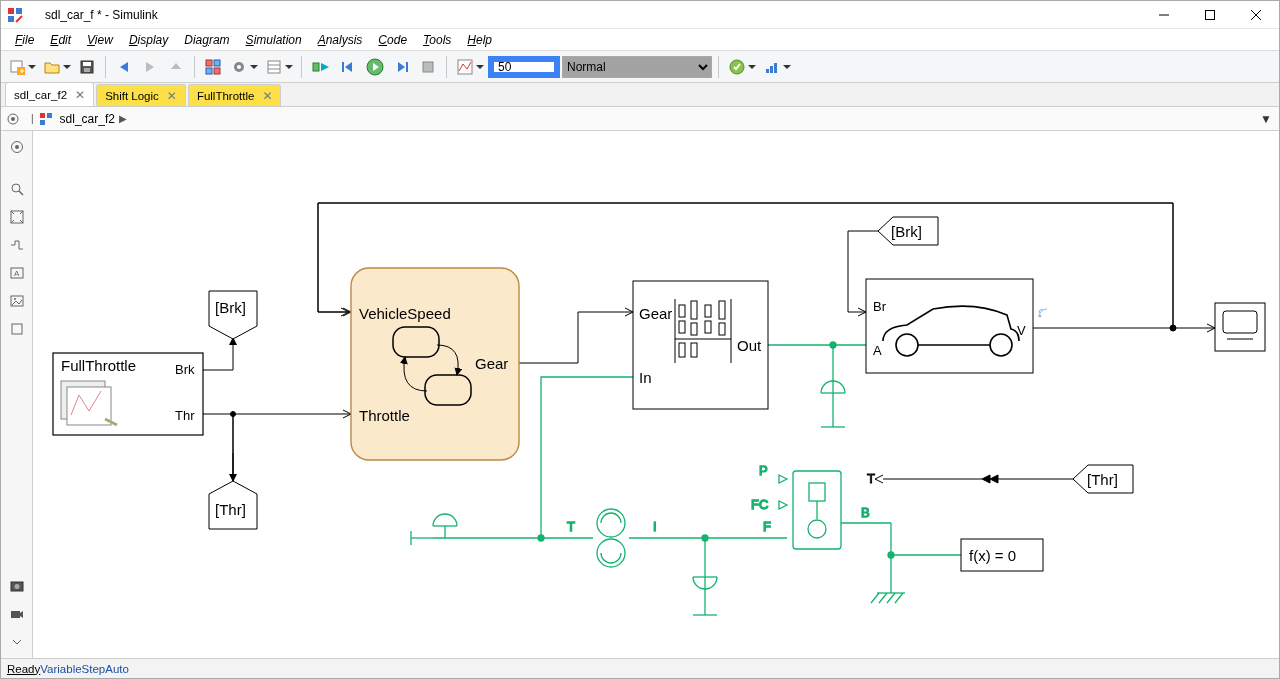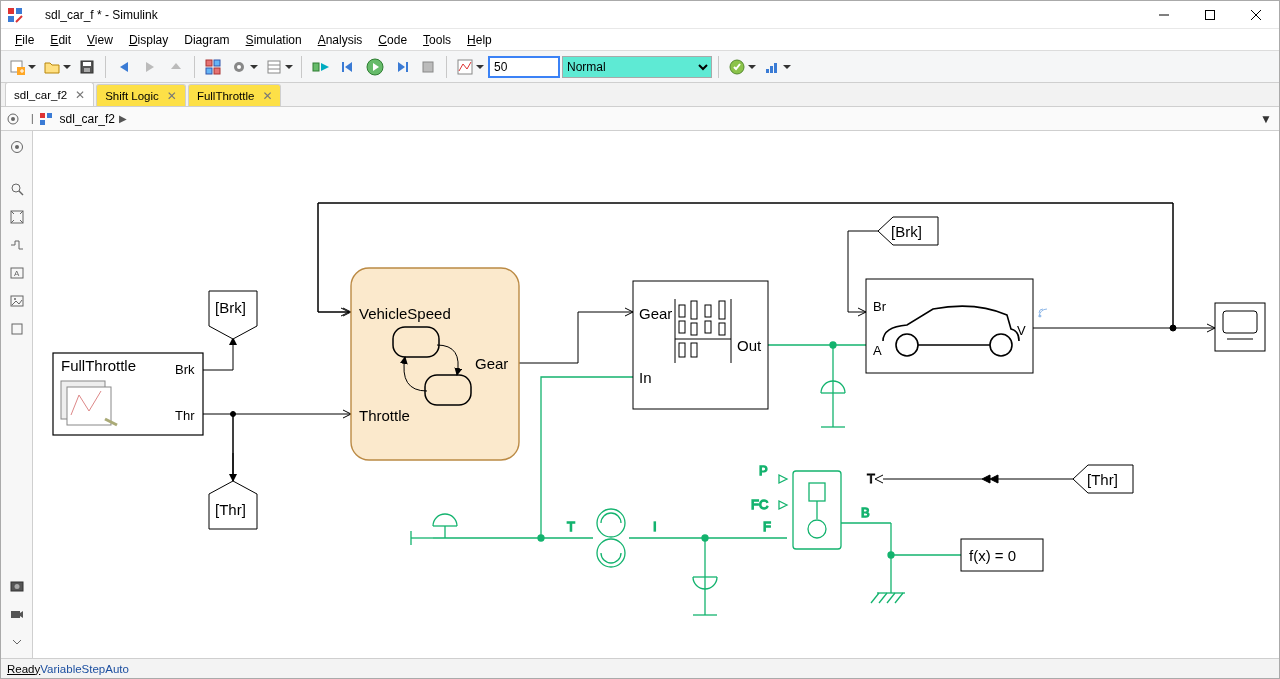--- a/index.html
+++ b/index.html
@@ -6,32 +6,32 @@
   html, body { margin:0; padding:0; height:100%; font-family: "Segoe UI", Tahoma, Arial, sans-serif; font-size:12px; color:#000; background:#fff; overflow:hidden; }
   .window { width:1280px; height:679px; display:flex; flex-direction:column; border:1px solid #aaa; position:relative; }
   
   .titlebar { height:28px; display:flex; align-items:center; background:#fff; border-bottom:1px solid #e8e8e8; }
   .titlebar .app-icon { width:16px; height:16px; margin:0 6px; }
   .titlebar .title { flex:0 0 auto; font-size:12px;margin-left:16px; }
   .titlebar .spacer { flex:1; }
   .winbtn { width:46px; height:28px; display:flex; align-items:center; justify-content:center; }
   .winbtn svg { width:10px; height:10px; }
   
-  .menubar { height:22px; display:flex; align-items:center; padding:0 6px; gap:0; border-bottom:1px solid #dcdcdc; font-size:12px; }
+  .menubar { height:22px; display:flex; align-items:center; padding:0 6px; gap:0; border-bottom:1px solid #dcdcdc; font-size:12px;font-style:italic; }
   .menu-item { padding:2px 8px; cursor:default; }
   .menu-item u { text-decoration:underline; text-underline-offset:1px; }
   
   .toolbar { height:32px; display:flex; align-items:center; padding:2px 4px; gap:2px; background:#f5f6f7; border-bottom:1px solid #cfcfcf; }
   .tbtn { min-width:24px; height:24px; padding:0 3px; display:flex; align-items:center; justify-content:center; border:1px solid transparent; border-radius:2px; cursor:default; }
   .tbtn.has-drop { padding-right:0; }
   .tbtn .drop { width:10px; display:flex; align-items:center; justify-content:center; margin-left:2px; }
   .tbtn svg { display:block; }
   .tsep { width:1px; height:22px; background:#c8c8c8; margin:0 4px; }
-  .toolbar input[type=text] { height:22px; width:72px; border:2px solid #3b82f6; background:#fff; font-size:12px; padding:0 4px; }
-  .toolbar select { height:22px; width:150px; border:1px solid #a9a9a9; background:#5eead4; font-size:12px; }
+  .toolbar input[type=text] { height:22px; width:72px; border:6px solid #3b82f6; background:#fff; font-size:12px; padding:0 4px; }
+  .toolbar select { height:22px; width:150px; border:1px solid #a9a9a9; background:#a3a3a3; font-size:12px; }
   
   .tabstrip { height:24px; display:flex; align-items:flex-end; background:#f2f2f2; border-bottom:1px solid #cfcfcf; padding-left:4px; }
   .tab { height:22px; display:flex; align-items:center; padding:0 8px; border:1px solid #cfcfcf; border-bottom:none; background:#fde047; margin-right:2px; font-size:11.5px; position:relative; border-top-left-radius:3px; border-top-right-radius:3px; cursor:default; }
   .tab.active { background:#fff; height:24px; }
   .tab .xclose { margin-left:8px; color:#777; font-size:12px; }
   
   .breadcrumb { height:24px; display:flex; align-items:center; border-bottom:1px solid #cfcfcf; padding:0 4px; background:#fafafa; font-size:12px; }
   .breadcrumb .bicon { width:16px; height:16px; margin-right:6px; display:flex; align-items:center; justify-content:center; }
   .breadcrumb .bsep { margin:0 4px; font-size:10px; color:#555; }
   .breadcrumb .bdrop { margin-left:auto; width:18px; text-align:center; color:#333; }

